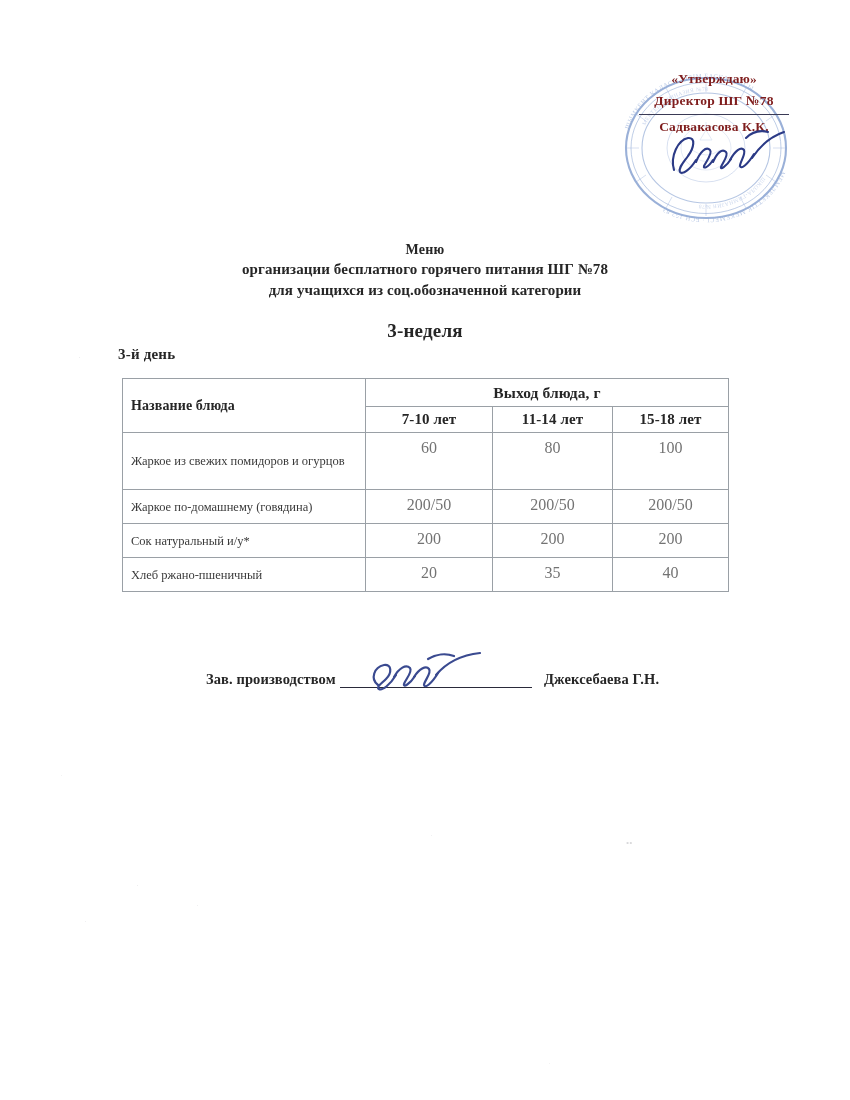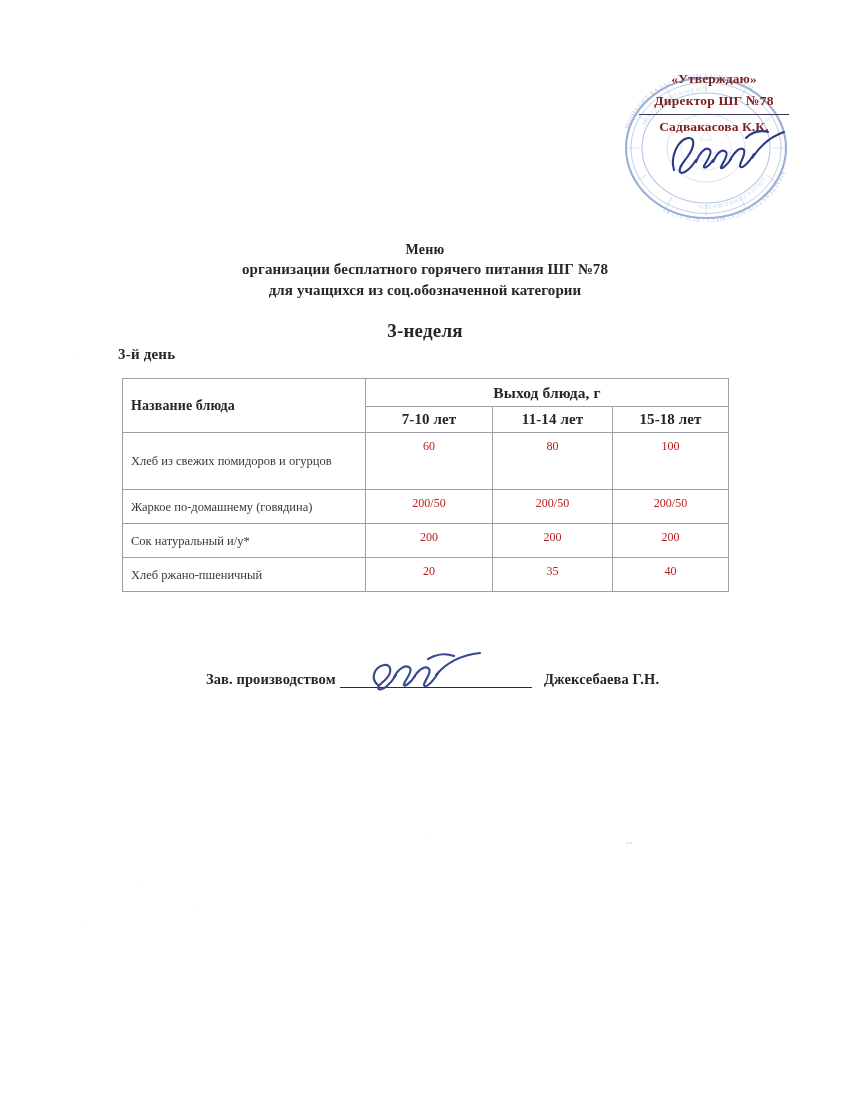--- a/index.html
+++ b/index.html
@@ -149,24 +149,24 @@
     letter-spacing: .1px;
   }
   #menu-table td.d-name {
     font-size: 12.5px;
     text-align: left;
     padding: 6px 6px 6px 8px;
     line-height: 18px;
     color: #3a3a3a;
   }
   #menu-table td.d-val {
-    font-size: 12px;
+    font-size: 16px;
     text-align: center;
     padding: 6px 2px;
-    color: #b91c1c;
+    color: #737373;
     vertical-align: top;
   }
   #menu-table tr.tall td { height: 44px; }
   #menu-table tr.short td { height: 21px; }
 
   
   #footer-signature {
     position: absolute;
     left: 206px;
     top: 665px;
@@ -309,21 +309,21 @@
       <th class="h-span" colspan="3">Выход блюда, г</th>
     </tr>
     <tr>
       <th class="h-age">7-10 лет</th>
       <th class="h-age">11-14 лет</th>
       <th class="h-age">15-18 лет</th>
     </tr>
   </thead>
   <tbody>
     <tr class="tall">
-      <td class="d-name">Хлеб из свежих помидоров и огурцов</td>
+      <td class="d-name">Жаркое из свежих помидоров и огурцов</td>
       <td class="d-val">60</td>
       <td class="d-val">80</td>
       <td class="d-val">100</td>
     </tr>
     <tr class="short">
       <td class="d-name">Жаркое по-домашнему (говядина)</td>
       <td class="d-val">200/50</td>
       <td class="d-val">200/50</td>
       <td class="d-val">200/50</td>
     </tr>

